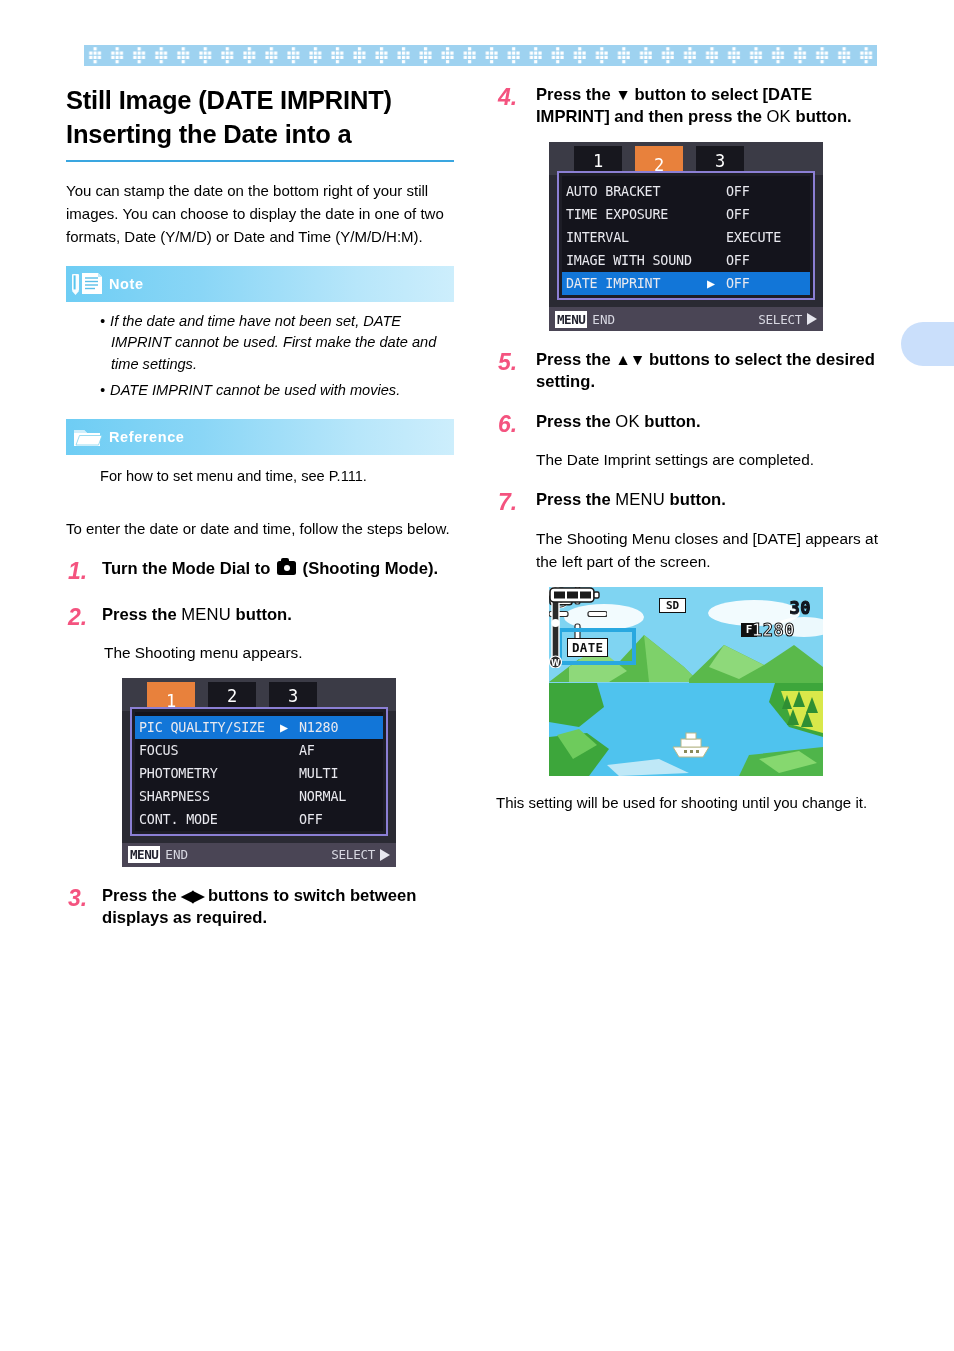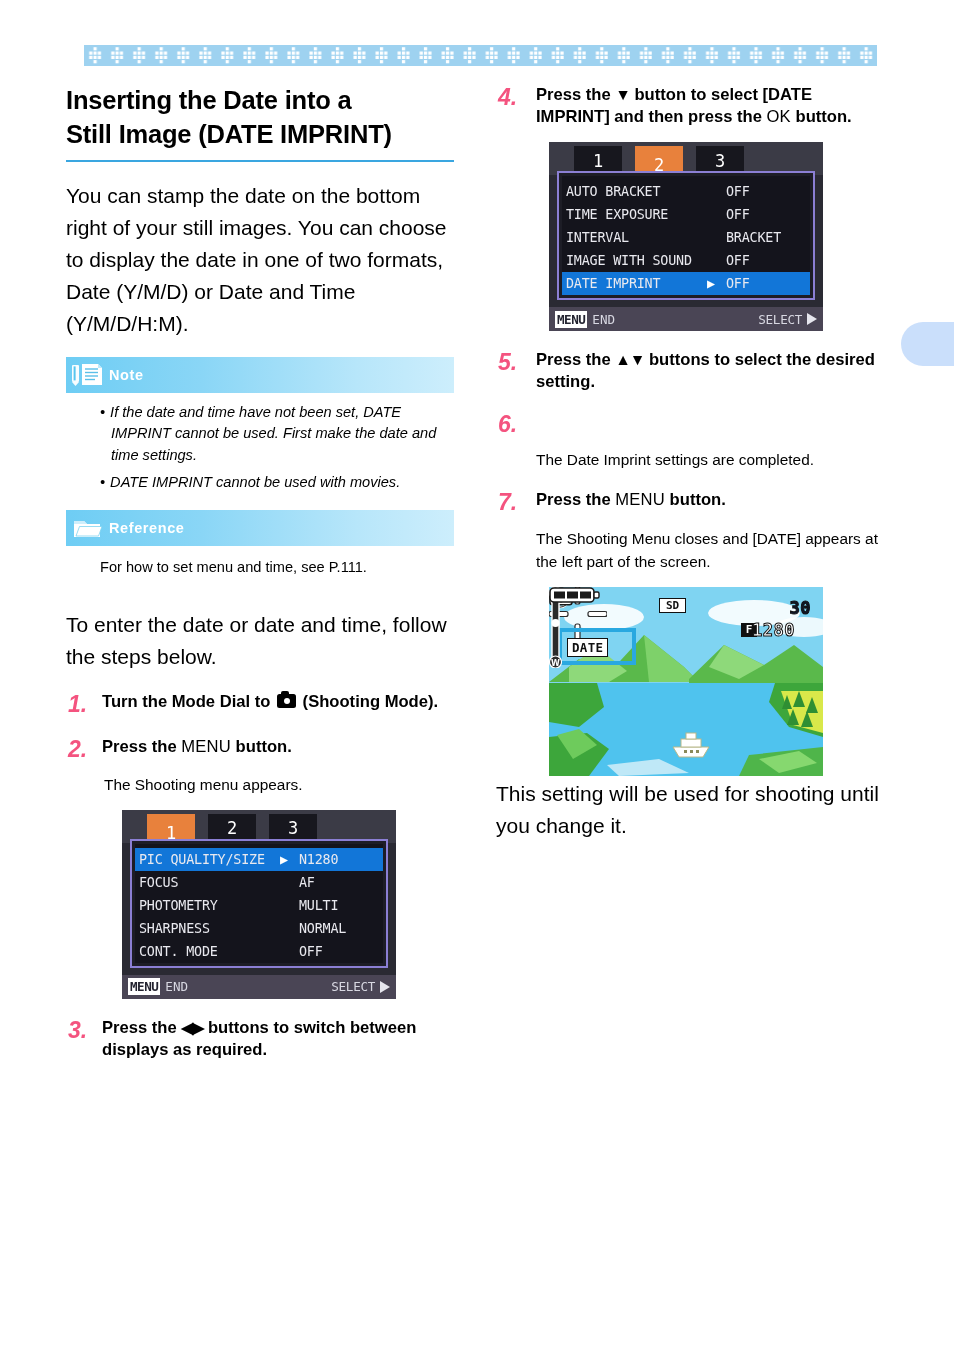--- a/index.html
+++ b/index.html
@@ -65,25 +65,25 @@
     line-height: 1.32;
     letter-spacing: -0.2px;
     margin: 0;
     padding: 0 0 9px 0;
     border-bottom: 2px solid #3aa6e0;
   }
   .page-title .ln { display: block; }
 
   
   p.body {
-    font-size: 21px;
+    font-size: 15px;
     line-height: 1.52;
     margin: 18px 0 0 0;
   }
-  p.body.tight { margin-top: 2px; }
+  p.body.tight { margin-top: 16px; }
 
   
   .callout-head {
     position: relative;
     height: 36px;
     margin-top: 17px;
     background: linear-gradient(to right, #6ecdf4 0%, #8ad6f6 35%, #b7e6fa 75%, #cdeefc 100%);
     display: flex;
     align-items: center;
   }
@@ -398,22 +398,22 @@
     </defs>
     <rect x="0" y="0" width="793" height="21" fill="url(#diam)"></rect>
   </svg>
 </div>
 
 <div class="page-tab"></div>
 
 <div class="col-left">
 
   <h1 class="page-title">
+    <span class="ln">Still Image (DATE IMPRINT)</span>
     <span class="ln">Inserting the Date into a</span>
-    <span class="ln">Still Image (DATE IMPRINT)</span>
   </h1>
 
   <p class="body">You can stamp the date on the bottom right of your still images. You can choose to display the date in one of two formats, Date (Y/M/D) or Date and Time (Y/M/D/H:M).</p>
 
   <div class="callout-head">
     <span class="c-icon">
       <svg width="34" height="24" viewBox="0 0 34 24">
         <rect x="1" y="2" width="7" height="17" rx="1" fill="#ffffff" opacity="0.95"></rect>
         <path d="M1 19 L4.5 23 L8 19 Z" fill="#ffffff" opacity="0.95"></path>
         <rect x="2.6" y="3.4" width="2" height="14" fill="#57c6ee"></rect>
@@ -534,21 +534,21 @@
             <span class="mval">OFF</span>
           </div>
           <div class="mrow">
             <span class="mname">TIME EXPOSURE</span>
             <span class="marrow"></span>
             <span class="mval">OFF</span>
           </div>
           <div class="mrow">
             <span class="mname">INTERVAL</span>
             <span class="marrow"></span>
-            <span class="mval">BRACKET</span>
+            <span class="mval">EXECUTE</span>
           </div>
           <div class="mrow">
             <span class="mname">IMAGE WITH SOUND</span>
             <span class="marrow"></span>
             <span class="mval">OFF</span>
           </div>
           <div class="mrow selfull">
             <span class="mname">DATE IMPRINT</span>
             <span class="marrow">▶</span>
             <span class="mval">OFF</span>
@@ -565,20 +565,21 @@
     </div>
   </div>
 
   <div class="step right">
     <div class="num">5.</div>
     <div class="txt"><span>Press the </span><span class="tri">▲▼</span><span> buttons to select the desired setting.</span></div>
   </div>
 
   <div class="step right">
     <div class="num">6.</div>
+    <div class="txt"><span>Press the </span><span class="tok">OK</span><span> button.</span></div>
   </div>
   <p class="sub">The Date Imprint settings are completed.</p>
 
   <div class="step right">
     <div class="num">7.</div>
     <div class="txt"><span>Press the </span><span class="tok">MENU</span><span> button.</span></div>
   </div>
   <p class="sub">The Shooting Menu closes and [DATE] appears at the left part of the screen.</p>
 
   <div class="lcd-wrap r">

